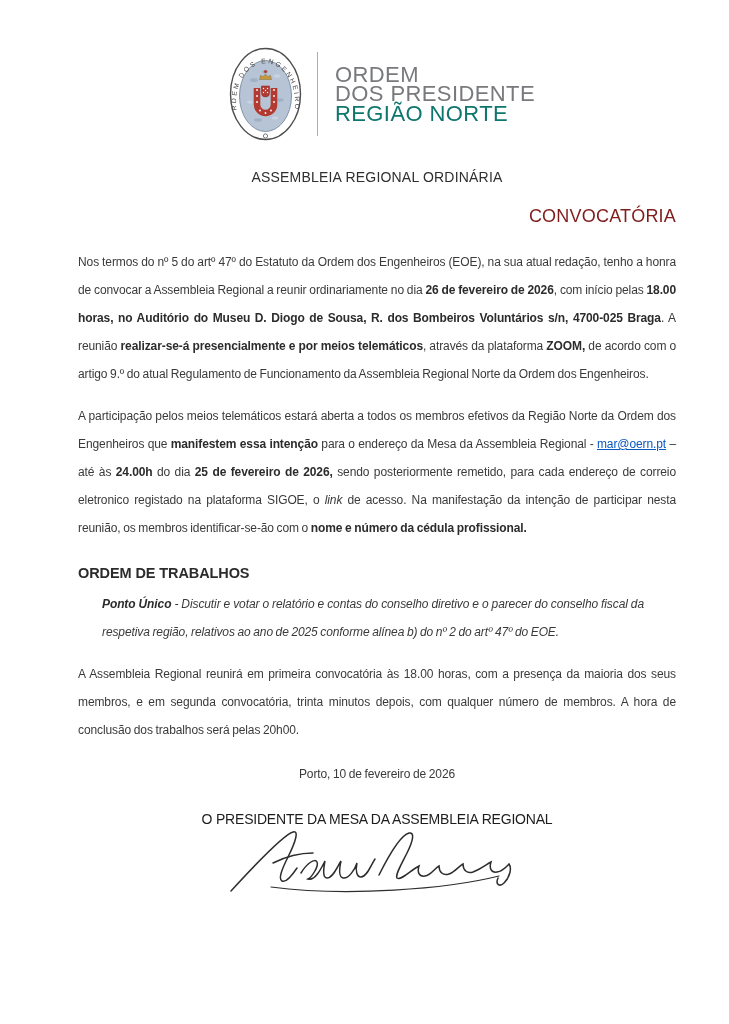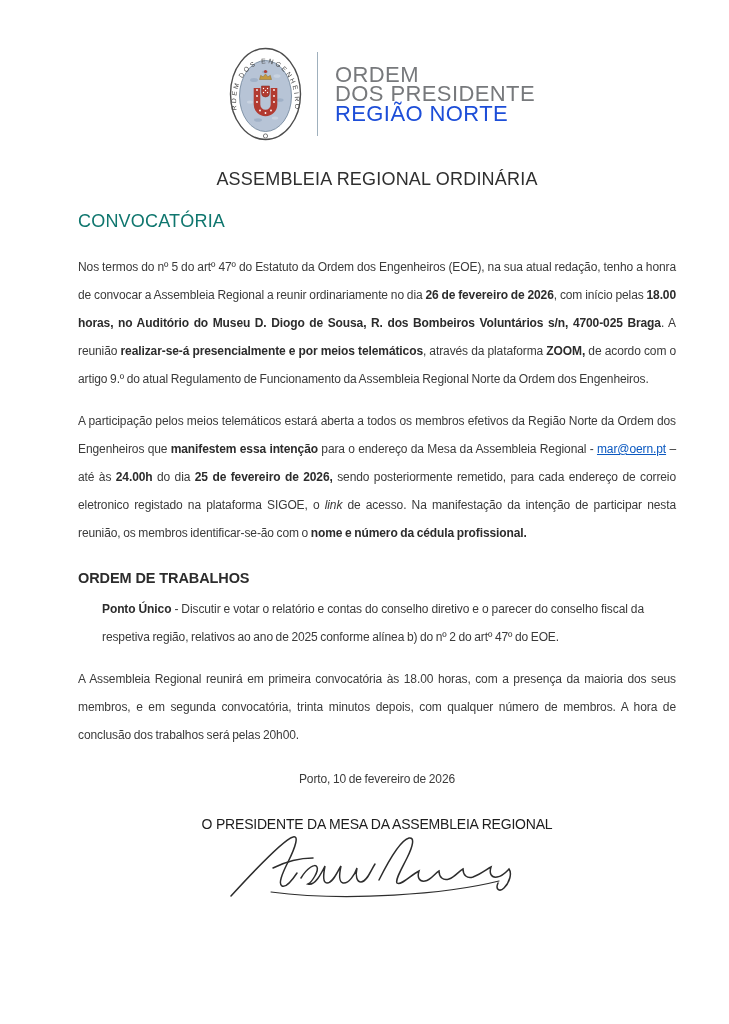--- a/index.html
+++ b/index.html
@@ -11,31 +11,31 @@
     background:#ffffff;
     font-family:"Liberation Sans","DejaVu Sans",sans-serif;
     color:#3a3a3a;
     overflow:hidden;
   }
   
   .logo-row{display:flex;align-items:center;margin-left:150px;height:96px;}
   .seal{flex:0 0 auto;}
   .logo-divider{width:1px;height:84px;background:#9fb0bd;margin:0 17px 0 14px;}
   .wordmark{font-size:22px;line-height:19.5px;letter-spacing:0.4px;color:#77797c;font-weight:400;}
-  .wordmark .accent{color:#1d4ed8;}
+  .wordmark .accent{color:#0f766e;}
   
-  h1.doc-title{font-size:18px;font-weight:400;text-align:center;color:#2f2f2f;margin:27px 0 0;letter-spacing:0.2px;}
-  h2.doc-subtitle{font-size:18px;font-weight:400;text-align:left;color:#0f766e;margin:21px 0 4px;letter-spacing:0.2px;}
+  h1.doc-title{font-size:14px;font-weight:400;text-align:center;color:#2f2f2f;margin:27px 0 0;letter-spacing:0.2px;}
+  h2.doc-subtitle{font-size:18px;font-weight:400;text-align:right;color:#7f1d1d;margin:21px 0 4px;letter-spacing:0.2px;}
   
   p.body{font-size:12px;line-height:28px;text-align:justify;margin:14px 0 0;letter-spacing:-0.1px;word-spacing:-0.6px;color:#3a3a3a;}
   .b{font-weight:700;color:#2c2c2c;}
   .i{font-style:italic;}
   .doc-link{color:#0a58c0;text-decoration:underline;}
   h3.agenda-heading{font-size:14.5px;font-weight:700;text-align:left;color:#2c2c2c;margin:23px 0 0;letter-spacing:-0.1px;}
-  p.agenda{margin:9px 32px 0 24px;}
+  p.agenda{margin:9px 32px 0 24px;font-style:italic;}
   p.dateline{text-align:center;margin-top:16px;}
   
   .sig-block{margin-top:23px;text-align:center;}
   .sig-heading{font-size:14px;letter-spacing:-0.2px;color:#1d1d1d;}
   .sig-svg{display:block;margin:0 auto -4px;}
 </style>
 </head>
 <body>
 
 <div class="page">

